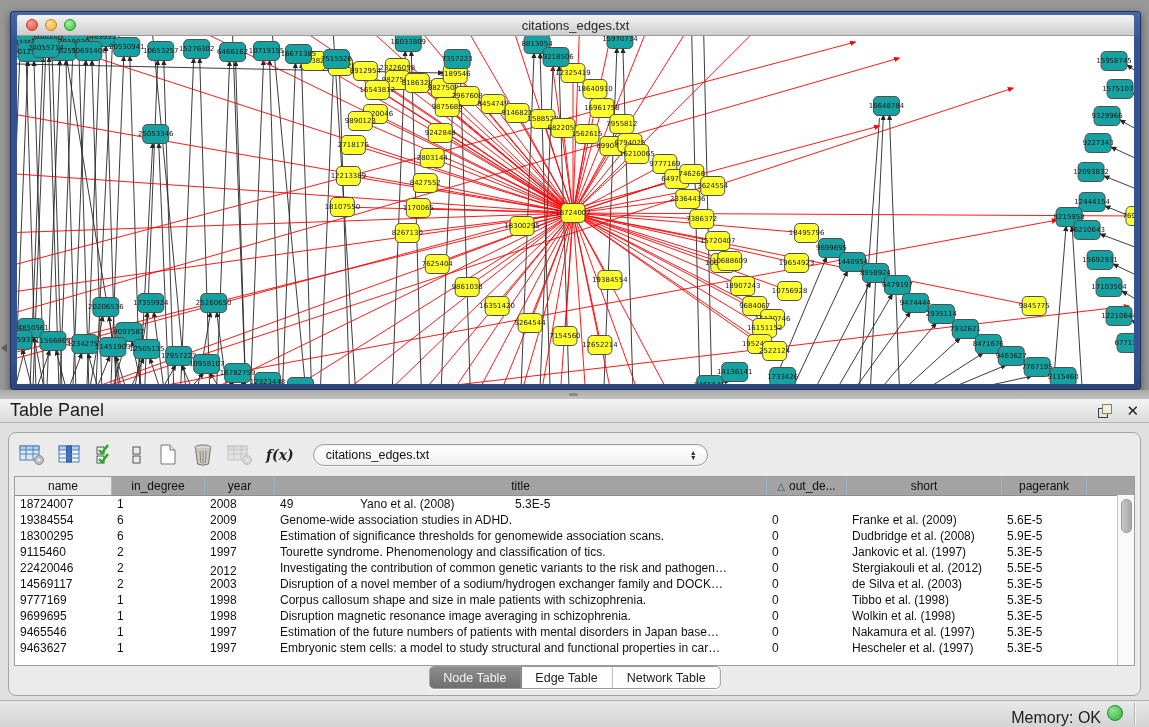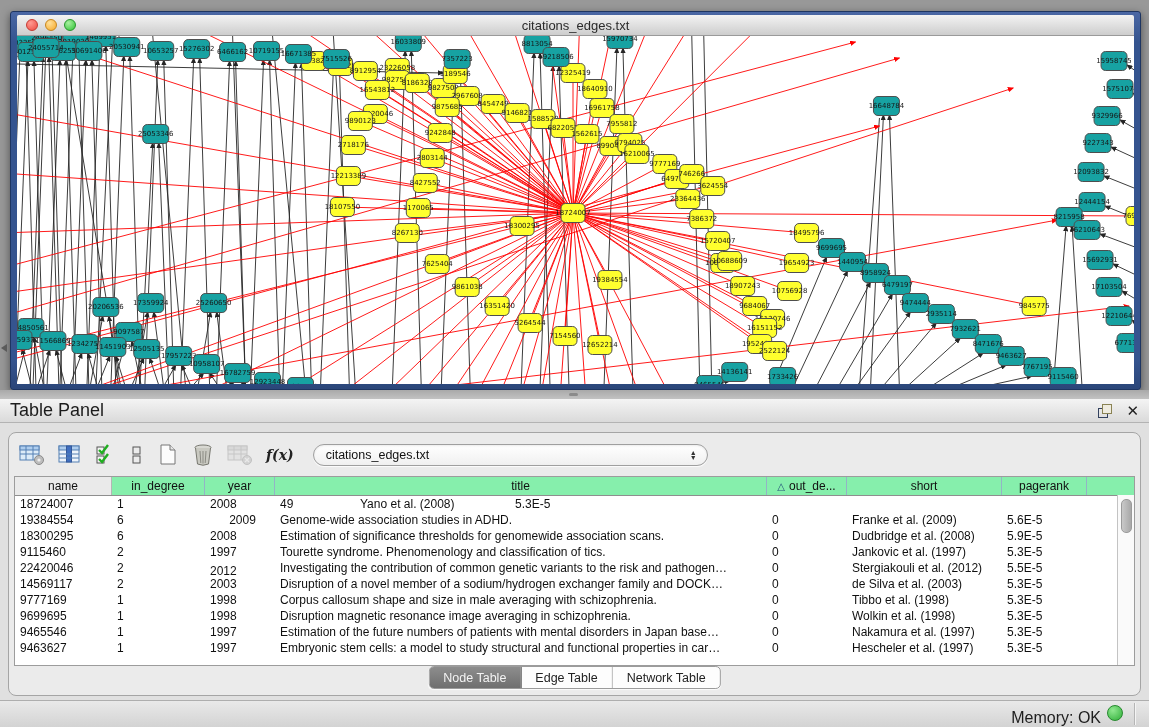--- a/index.html
+++ b/index.html
@@ -49,21 +49,21 @@
   .tb-ic{display:flex;align-items:center;justify-content:center;height:26px;}
   .fx{font-family:"DejaVu Serif","Liberation Serif",serif;font-style:italic;font-weight:bold;font-size:14px;color:#222;}
   .combo{margin-left:6px;width:395px;height:22px;box-sizing:border-box;border:1px solid #9f9f9f;border-radius:12px;
     background:linear-gradient(180deg,#ffffff,#f0f0f0);display:flex;align-items:center;padding:0 10px 0 12px;
     box-shadow:0 1px 1px rgba(255,255,255,.9), inset 0 1px 2px rgba(0,0,0,.08);}
   .combo .val{flex:1;font-size:12.5px;color:#111;}
   .combo .arrows{display:flex;flex-direction:column;line-height:5px;font-size:7px;color:#333;}
 
   .tbl{position:absolute;left:5px;top:43px;width:1121px;height:190px;box-sizing:border-box;
     background:#ffffff;border:1px solid #9c9c9c;overflow:hidden;}
-  .thead{display:flex;height:18px;border-bottom:1px solid #8e8e8e;background:#86efac;font-size:12px;}
+  .thead{display:flex;height:18px;border-bottom:1px solid #8e8e8e;background:#a3a3a3;font-size:12px;}
   .th{box-sizing:border-box;border-right:1px solid #93b4c6;display:flex;align-items:center;justify-content:center;
       color:#111;overflow:hidden;white-space:nowrap;}
   .th.gray{background:#eaeaea;border-right:1px solid #b5b5b5;}
   .th .sort{color:#27567c;font-size:10px;margin-right:4px;}
   .trow{display:flex;height:16px;font-size:12px;color:#101010;align-items:center;}
   .td{box-sizing:border-box;padding-left:5px;overflow:hidden;white-space:nowrap;text-overflow:ellipsis;}
   .vscroll{position:absolute;right:0;top:18px;bottom:0;width:16px;background:#fafafa;border-left:1px solid #c3c3c3;}
   .vscroll .thumb{position:absolute;left:3px;top:4px;width:9px;height:32px;border-radius:5px;
      background:linear-gradient(90deg,#c9c9c9,#a8a8a8);border:1px solid #9b9b9b;}
 
@@ -949,21 +949,21 @@
             <div class="td" style="width: 97px;">18724007</div>
             <div class="td" style="width: 93px;">1</div>
             <div class="td" style="width: 70px;">2008</div>
             <div class="td" style="width: 80px;">49</div>
             <div class="td" style="width: 155px;">Yano et al. (2008)</div>
             <div class="td" style="width: 85px;">5.3E-5</div>
           </div>
           <div class="trow">
             <div class="td" style="width: 97px;">19384554</div>
             <div class="td" style="width: 93px;">6</div>
-            <div class="td" style="width: 70px; text-align: center;">2009</div>
+            <div class="td" style="width: 70px;">2009</div>
             <div class="td" style="width: 492px;">Genome-wide association studies in ADHD.</div>
             <div class="td" style="width: 80px;">0</div>
             <div class="td" style="width: 155px;">Franke et al. (2009)</div>
             <div class="td" style="width: 85px;">5.6E-5</div>
           </div>
           <div class="trow">
             <div class="td" style="width: 97px;">18300295</div>
             <div class="td" style="width: 93px;">6</div>
             <div class="td" style="width: 70px;">2008</div>
             <div class="td" style="width: 492px;">Estimation of significance thresholds for genomewide association scans.</div>
@@ -995,21 +995,21 @@
             <div class="td" style="width: 70px;">2003</div>
             <div class="td" style="width: 492px;">Disruption of a novel member of a sodium/hydrogen exchanger family and DOCK…</div>
             <div class="td" style="width: 80px;">0</div>
             <div class="td" style="width: 155px;">de Silva et al. (2003)</div>
             <div class="td" style="width: 85px;">5.3E-5</div>
           </div>
           <div class="trow">
             <div class="td" style="width: 97px;">9777169</div>
             <div class="td" style="width: 93px;">1</div>
             <div class="td" style="width: 70px;">1998</div>
-            <div class="td" style="width: 492px;">Corpus callosum shape and size in male averaging with schizophrenia.</div>
+            <div class="td" style="width: 492px;">Corpus callosum shape and size in male patients with schizophrenia.</div>
             <div class="td" style="width: 80px;">0</div>
             <div class="td" style="width: 155px;">Tibbo et al. (1998)</div>
             <div class="td" style="width: 85px;">5.3E-5</div>
           </div>
           <div class="trow">
             <div class="td" style="width: 97px;">9699695</div>
             <div class="td" style="width: 93px;">1</div>
             <div class="td" style="width: 70px;">1998</div>
             <div class="td" style="width: 492px;">Disruption magnetic resonance image averaging in schizophrenia.</div>
             <div class="td" style="width: 80px;">0</div>

